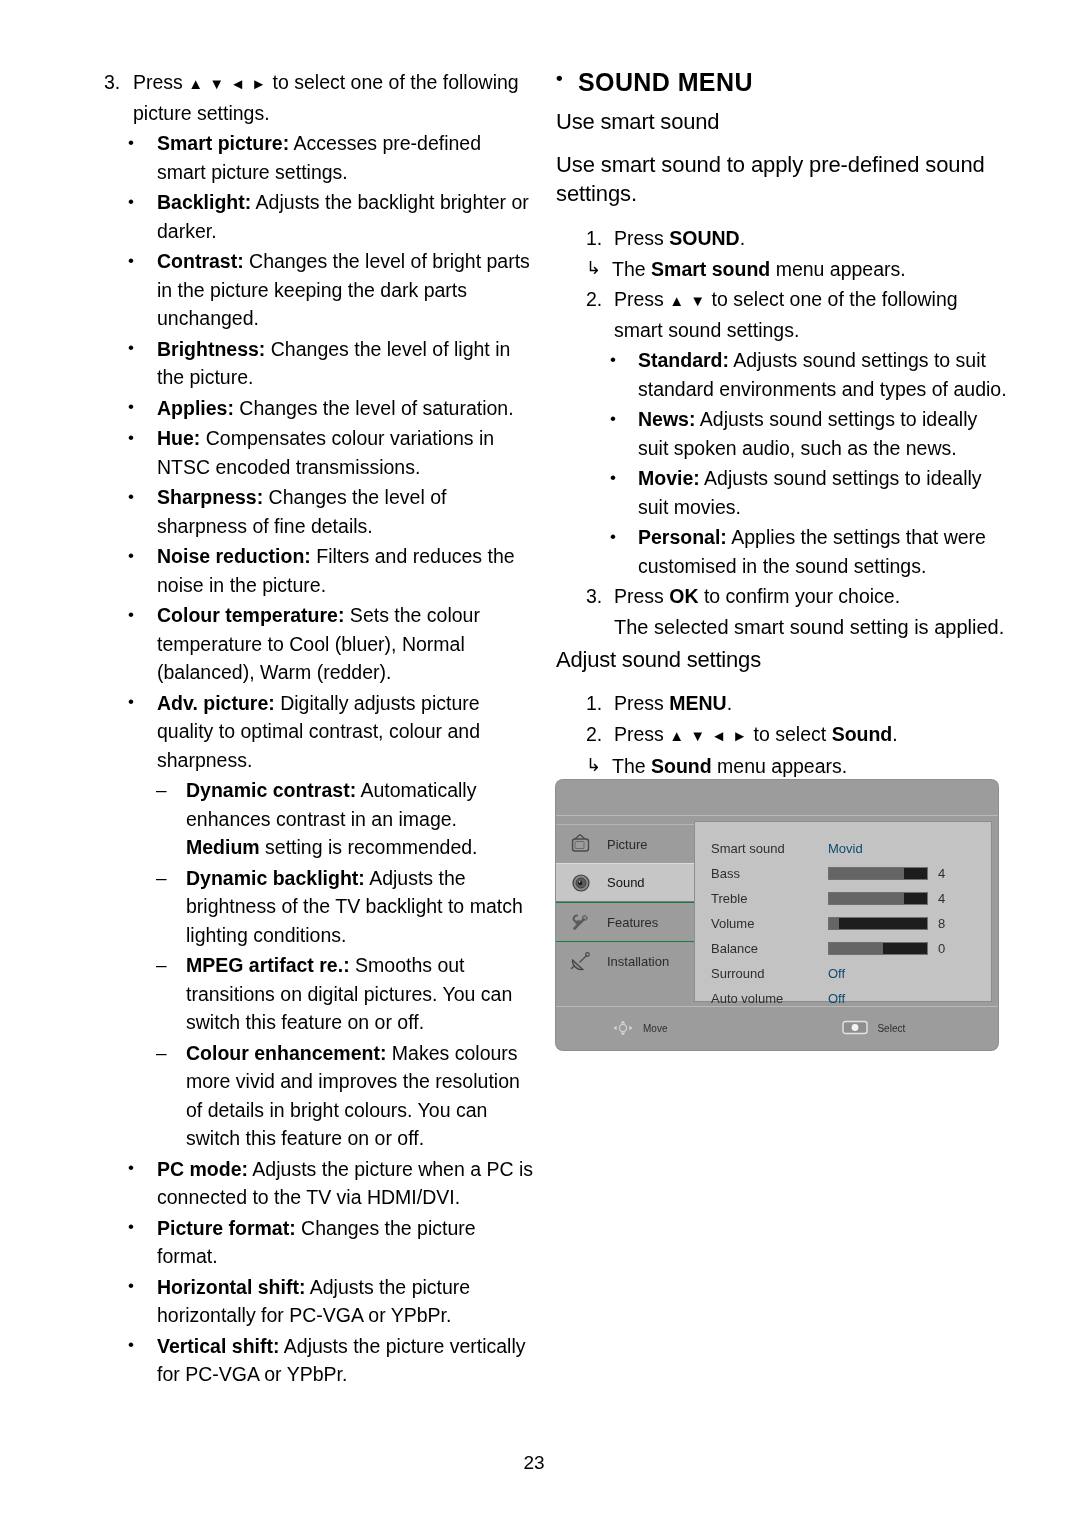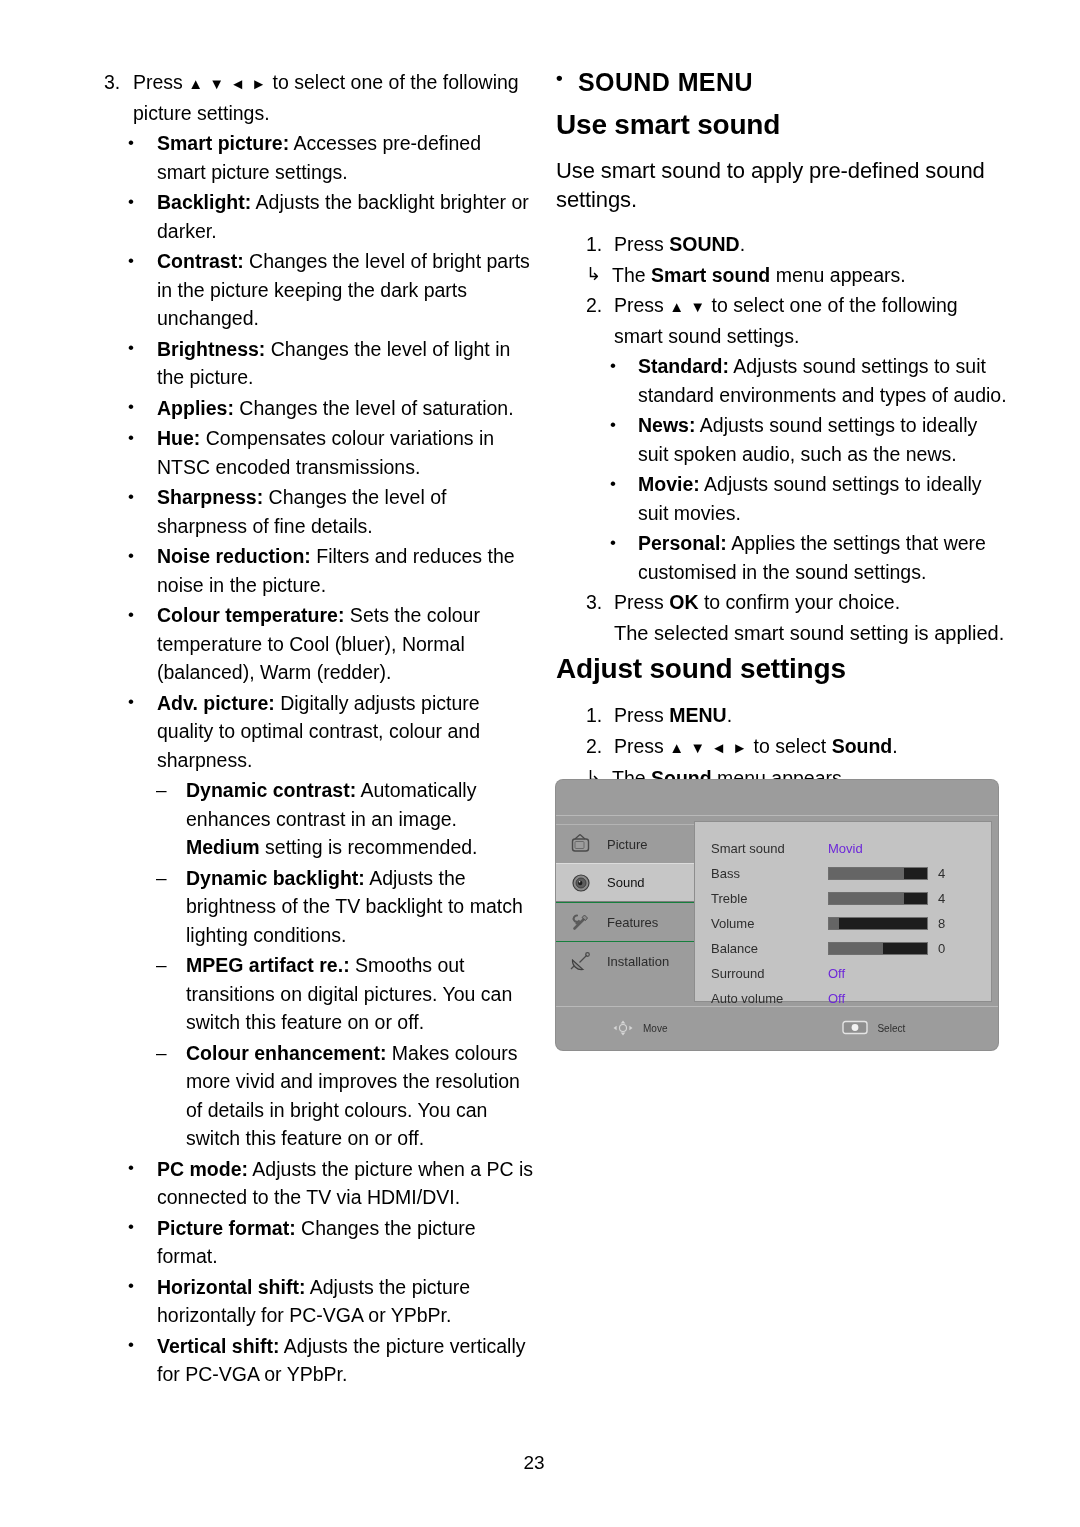--- a/index.html
+++ b/index.html
@@ -132,22 +132,22 @@
     letter-spacing: 0.4px;
     margin: 0 0 12px 0;
     position: relative;
     padding-left: 22px;
   }
   .h1 .mk {
     position: absolute; left: 0; top: -1px;
     font-size: 19px;
   }
   .h2 {
-    font-size: 28px;
-    font-weight: bold;
+    font-size: 22px;
+    font-weight: normal;
     margin: 0 0 16px 0;
     letter-spacing: -0.2px;
   }
   .h2.tight { margin-top: 6px; }
 
   .spacer-s { height: 10px; }
 
   .arrowglyph { font-size: 15px; letter-spacing: 1px; }
 
   
@@ -207,21 +207,21 @@
     padding: 14px 12px 10px 16px;
   }
   .osd-row {
     display: flex;
     align-items: center;
     height: 25px;
     font-size: 13px;
     color: #2e2e2e;
   }
   .osd-row .rname { width: 117px; flex: 0 0 117px; }
-  .osd-row .rval  { color: #6d28d9; }
+  .osd-row .rval  { color: #0c4a6e; }
   .bar {
     width: 100px;
     height: 13px;
     background: #1d1d1d;
     border: 1px solid #6f6f6f;
     position: relative;
     flex: 0 0 100px;
   }
   .bar > i {
     display: block;

